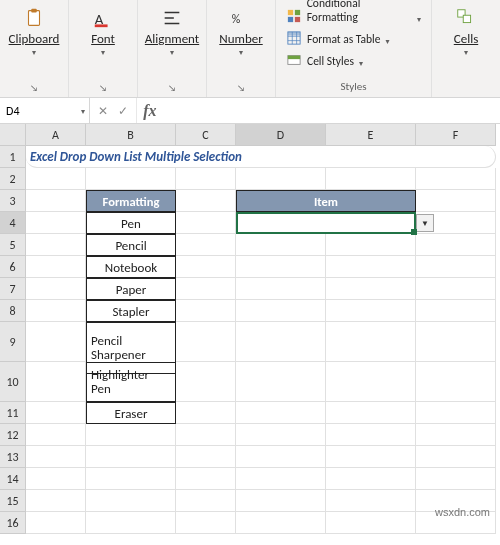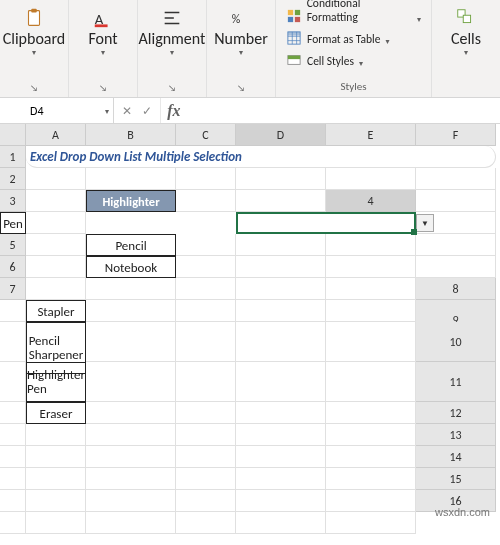--- a/index.html
+++ b/index.html
@@ -4,27 +4,27 @@
 <style>
 * { box-sizing: border-box; font-family: "Segoe UI", Calibri, sans-serif; }
 html, body { margin: 0; padding: 0; background: #fff; width: 500px; height: 545px; overflow: hidden; }
 .ribbon { background: #f3f2f1; border-bottom: 1px solid #d6d6d6; height: 98px; display: flex; }
 .ribbon-group { display: flex; flex-direction: column; align-items: center; padding: 0 6px; border-right: 1px solid #e1e1e1; }
 .ribbon-group-body { flex: 1; display: flex; align-items: flex-start; padding-top: 4px; gap: 4px; }
 .ribbon-group-label { font-size: 11px; color: #616161; padding: 2px 0 4px; display: flex; align-items: center; gap: 4px; }
 .rg-launch { font-size: 9px; color: #616161; cursor: pointer; }
 .big-btn { display: flex; flex-direction: column; align-items: center; justify-content: flex-start; width: 56px; padding-top: 2px; cursor: pointer; }
 .big-btn .icon { width: 28px; height: 24px; display: flex; align-items: center; justify-content: center; margin-bottom: 2px; }
-.big-btn .lbl { font-size: 16px; color: #262626; text-align: center; line-height: 13px; }
+.big-btn .lbl { font-size: 13px; color: #262626; text-align: center; line-height: 13px; text-decoration: underline; }
 .big-btn .chev { font-size: 8px; color: #616161; margin-top: 2px; }
 .styles-body { display: flex; flex-direction: column; gap: 0; padding-top: 2px; }
 .style-item { display: flex; align-items: flex-end; gap: 5px; font-size: 11.5px; color: #262626; cursor: pointer; height: 22px; padding: 0 4px; }
 .style-item .mini-icon { width: 16px; height: 16px; display: inline-flex; align-items: center; justify-content: center; }
 .style-item .chev-sm { font-size: 8px; color: #616161; margin-left: auto; }
-.namebox-row { height: 26px; border-bottom: 1px solid #d6d6d6; display: flex; align-items: stretch; background: #fff; padding-left: 24px; }
+.namebox-row { height: 26px; border-bottom: 1px solid #d6d6d6; display: flex; align-items: stretch; background: #fff; }
 .namebox { width: 90px; border-right: 1px solid #d6d6d6; display: flex; align-items: center; padding: 0 6px; font-size: 12px; position: relative; }
 .namebox .dd { position: absolute; right: 4px; font-size: 8px; color: #616161; }
 .fx-controls { display: flex; align-items: center; padding: 0 8px; gap: 10px; color: #8a8a8a; font-size: 12px; border-right: 1px solid #e8e8e8;}
 .fx-label { font-style: italic; font-family: "Cambria Math", serif; color: #616161; padding: 0 6px; display:flex; align-items:center;font-weight:bold;}
 .formula-input { flex: 1; border: none; outline: none; font-size: 12px; padding: 0 6px; }
 .sheet { position: relative; overflow: hidden; }
 .grid { display: grid; grid-template-columns: 26px 60px 90px 60px 90px 90px 80px; grid-auto-rows: 22px; font-size: 12.5px; color: #222; }
 .hdr { background: #e6e6e6; border-right: 1px solid #ccc; border-bottom: 1px solid #ccc; display: flex; align-items: center; justify-content: center; color: #333; font-size: 12px; }
 .rowhdr { background: #e6e6e6; border-right: 1px solid #ccc; border-bottom: 1px solid #ccc; display: flex; align-items: center; justify-content: center; color: #333; font-size: 12px; }
 .rowhdr.sel, .hdr.sel { background: #d2d2d2; }
@@ -201,22 +201,23 @@
   <div class="rowhdr">2</div>
   <div class="cell"></div>
       <div class="cell"></div>
       <div class="cell"></div>
       <div class="cell"></div>
       <div class="cell"></div>
       <div class="cell"></div>
 
   <div class="rowhdr">3</div>
   <div class="cell"></div>
-  <div class="cell thdr">Highlighter</div>
-  <div class="cell"></div>
+  <div class="cell thdr">Formatting</div>
+  <div class="cell"></div>
+  <div class="item-hdr">Item</div>
   <div class="cell"></div>
 
   <div class="rowhdr sel">4</div>
   <div class="cell"></div>
   <div class="cell tbord">Pen</div>
   <div class="cell"></div>
   <div class="active-cell-wrap">
     <span></span>
     <div class="dd-btn">▼</div>
   </div>
@@ -233,20 +234,21 @@
   <div class="rowhdr">6</div>
   <div class="cell"></div>
   <div class="cell tbord">Notebook</div>
   <div class="cell"></div>
       <div class="cell"></div>
       <div class="cell"></div>
       <div class="cell"></div>
 
   <div class="rowhdr">7</div>
   <div class="cell"></div>
+  <div class="cell tbord">Paper</div>
   <div class="cell"></div>
       <div class="cell"></div>
       <div class="cell"></div>
       <div class="cell"></div>
 
   <div class="rowhdr">8</div>
   <div class="cell"></div>
   <div class="cell tbord">Stapler</div>
   <div class="cell"></div>
       <div class="cell"></div>

